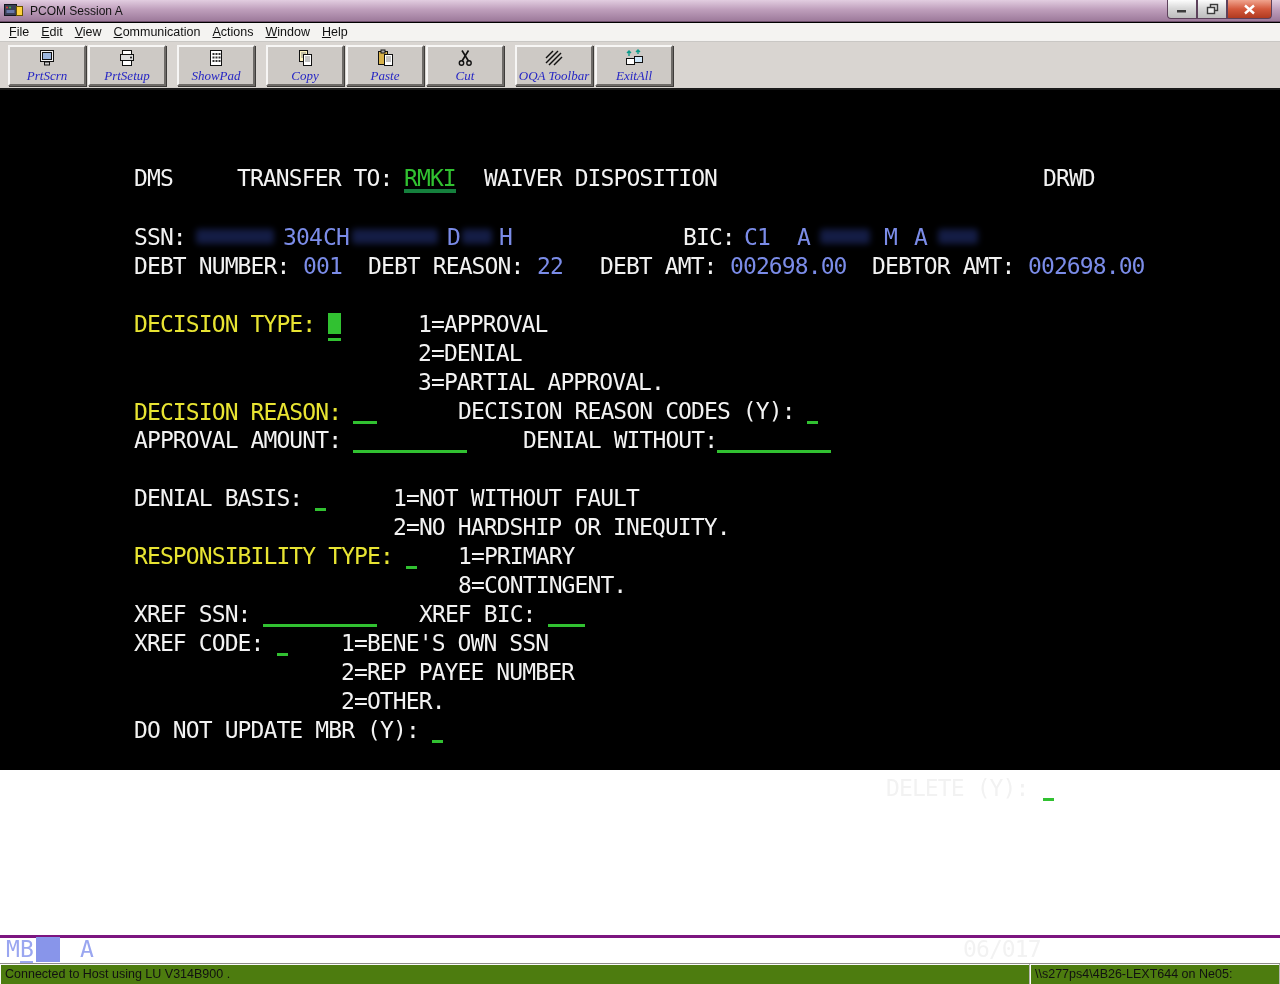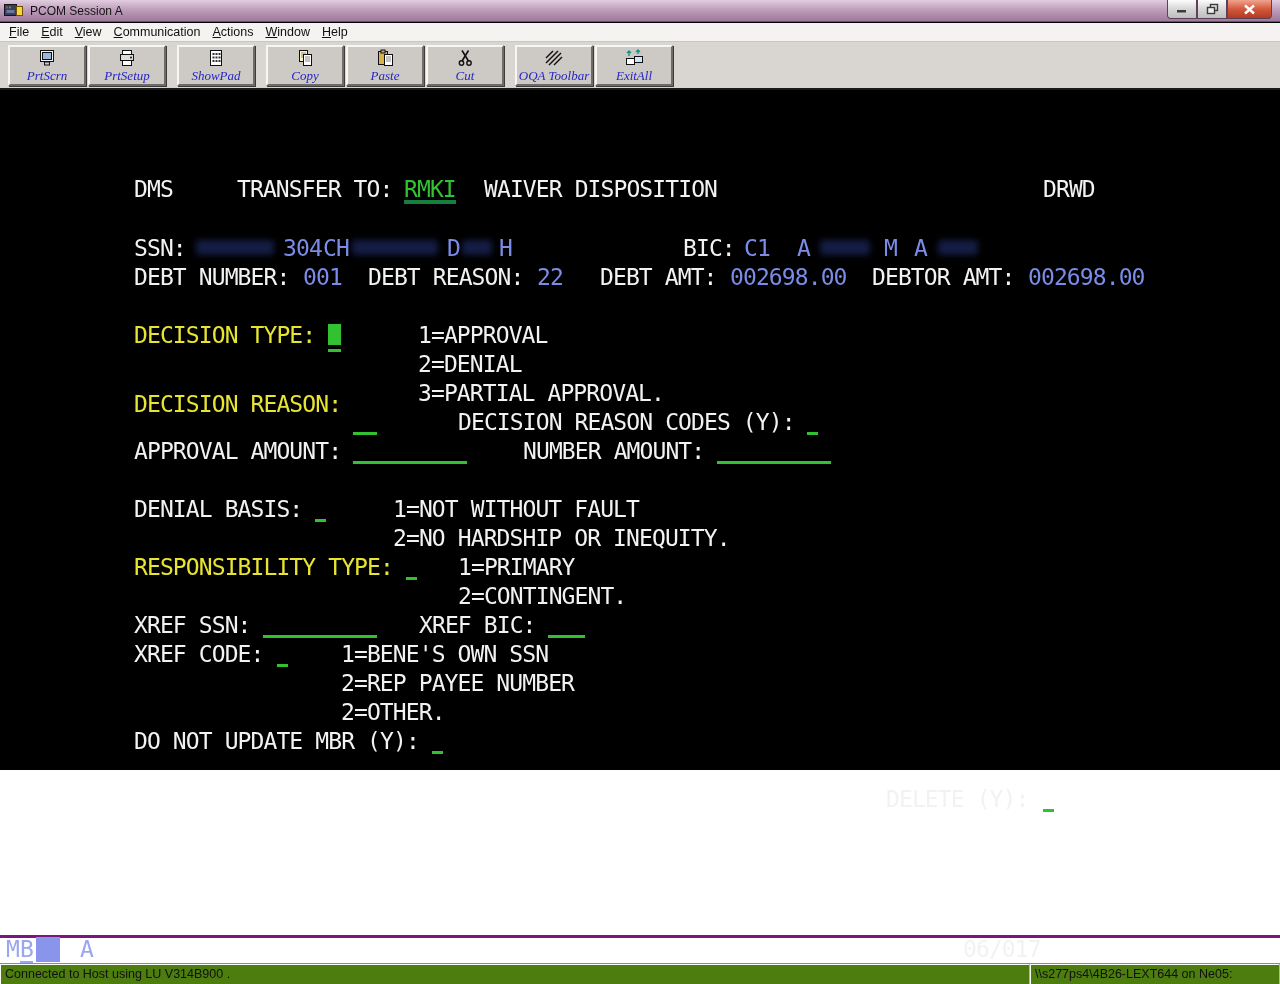--- a/index.html
+++ b/index.html
@@ -36,21 +36,21 @@
     border:2px solid; border-color:#f7f6f5 #6e6b68 #6e6b68 #f7f6f5;
     box-shadow:1px 1px 0 #3e3c3a; display:flex; flex-direction:column;
     align-items:center; justify-content:flex-start; padding-top:1px; cursor:default; }
   .ticon { height:20px; display:flex; align-items:center; justify-content:center; }
   .tlabel { font-family:"Liberation Serif", serif; font-style:italic;
     font-size:13px; color:#2626c4; line-height:16px; }
   .tsep { width:9px; height:1px; }
 
   
   .term { position:absolute; top:90px; left:0; width:1280px; height:845px; z-index:1;
-    font-family:"DejaVu Sans Mono", monospace; font-size:23px; letter-spacing:-0.9px;margin-top:11px; }
+    font-family:"DejaVu Sans Mono", monospace; font-size:23px; letter-spacing:-0.9px; }
   .tseg { position:absolute; line-height:22px; white-space:pre; }
   .c-w { color:#f2f2f2; } .c-b { color:#7b8ce8; }
   .c-y { color:#e8e432; } .c-g { color:#31c131; }
   .useg { border-bottom:4px solid #15803d; }
   .tfield { position:absolute; height:3px; background:#31c131; }
   .tcursor { position:absolute; width:13px; height:21px; background:#31c131; }
   .tredact { position:absolute; height:15px; background:#26357e;
     filter:blur(3px); opacity:.55; border-radius:3px; }
 
   
@@ -248,36 +248,36 @@
       <span class="tseg c-w" style="top: 165px; left: 600px;">DEBT AMT:</span>
       <span class="tseg c-b" style="top: 165px; left: 730px;">002698.00</span>
       <span class="tseg c-w" style="top: 165px; left: 872px;">DEBTOR AMT:</span>
       <span class="tseg c-b" style="top: 165px; left: 1028px;">002698.00</span>
       <span class="tseg c-y" style="top: 223px; left: 134px;">DECISION TYPE:</span>
       <div class="tfield" style="left: 328px; top: 248px; width: 13px;"></div>
       <div class="tcursor" style="top: 223px; left: 328px;"></div>
       <span class="tseg c-w" style="top: 223px; left: 418px;">1=APPROVAL</span>
       <span class="tseg c-w" style="top: 252px; left: 418px;">2=DENIAL</span>
       <span class="tseg c-w" style="top: 281px; left: 418px;">3=PARTIAL APPROVAL.</span>
-      <span class="tseg c-y" style="top: 292px; left: 134px;">DECISION REASON:</span>
+      <span class="tseg c-y" style="top: 311px; left: 134px;">DECISION REASON:</span>
       <div class="tfield" style="top: 331px; width: 24px; left: 353px;"></div>
       <span class="tseg c-w" style="top: 310px; left: 458px;">DECISION REASON CODES (Y):</span>
       <div class="tfield" style="top: 331px; width: 11px; left: 807px;"></div>
       <span class="tseg c-w" style="top: 339px; left: 134px;">APPROVAL AMOUNT:</span>
       <div class="tfield" style="top: 360px; width: 114px; left: 353px;"></div>
-      <span class="tseg c-w" style="top: 339px; left: 523px;">NUMBER AMOUNT:</span>
+      <span class="tseg c-w" style="top: 339px; left: 523px;">DENIAL WITHOUT:</span>
       <div class="tfield" style="top: 360px; width: 114px; left: 717px;"></div>
       <span class="tseg c-w" style="top: 397px; left: 134px;">DENIAL BASIS:</span>
       <div class="tfield" style="top: 418px; width: 11px; left: 315px;"></div>
       <span class="tseg c-w" style="top: 397px; left: 393px;">1=NOT WITHOUT FAULT</span>
       <span class="tseg c-w" style="top: 426px; left: 393px;">2=NO HARDSHIP OR INEQUITY.</span>
       <span class="tseg c-y" style="top: 455px; left: 134px;">RESPONSIBILITY TYPE:</span>
       <div class="tfield" style="top: 476px; width: 11px; left: 406px;"></div>
       <span class="tseg c-w" style="top: 455px; left: 458px;">1=PRIMARY</span>
-      <span class="tseg c-w" style="top: 484px; left: 458px;">2=CONTINGENT.</span>
+      <span class="tseg c-w" style="top: 484px; left: 458px;">8=CONTINGENT.</span>
       <span class="tseg c-w" style="top: 513px; left: 134px;">XREF SSN:</span>
       <div class="tfield" style="top: 534px; width: 114px; left: 263px;"></div>
       <span class="tseg c-w" style="top: 513px; left: 419px;">XREF BIC:</span>
       <div class="tfield" style="top: 534px; width: 37px; left: 548px;"></div>
       <span class="tseg c-w" style="top: 542px; left: 134px;">XREF CODE:</span>
       <div class="tfield" style="top: 563px; width: 11px; left: 277px;"></div>
       <span class="tseg c-w" style="top: 542px; left: 341px;">1=BENE'S OWN SSN</span>
       <span class="tseg c-w" style="top: 571px; left: 341px;">2=REP PAYEE NUMBER</span>
       <span class="tseg c-w" style="top: 600px; left: 341px;">2=OTHER.</span>
       <span class="tseg c-w" style="top: 629px; left: 134px;">DO NOT UPDATE MBR (Y):</span>

